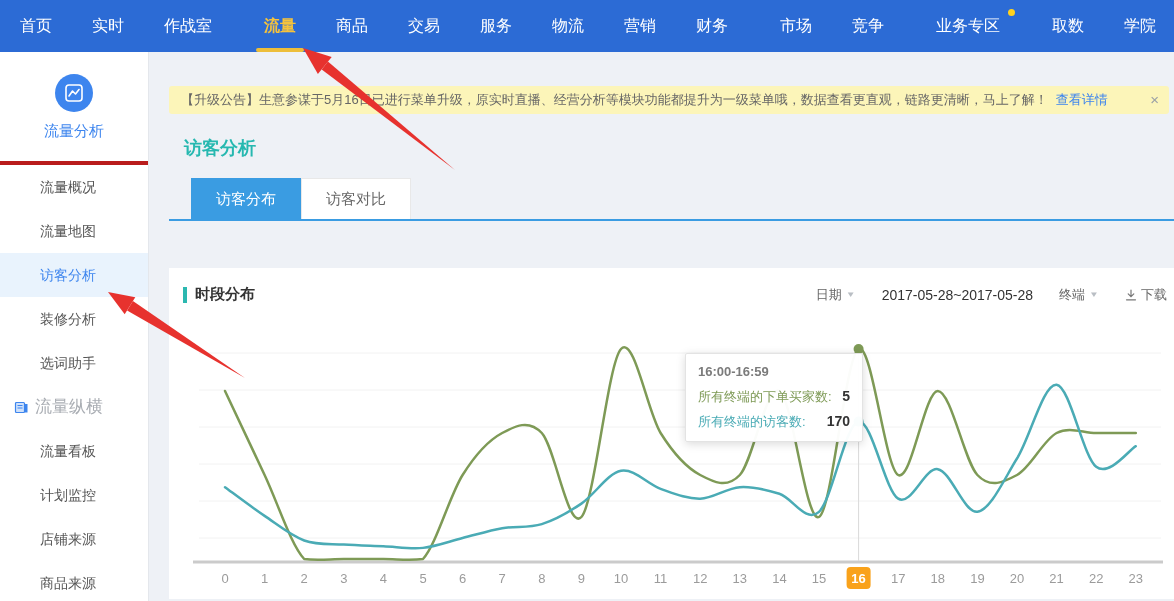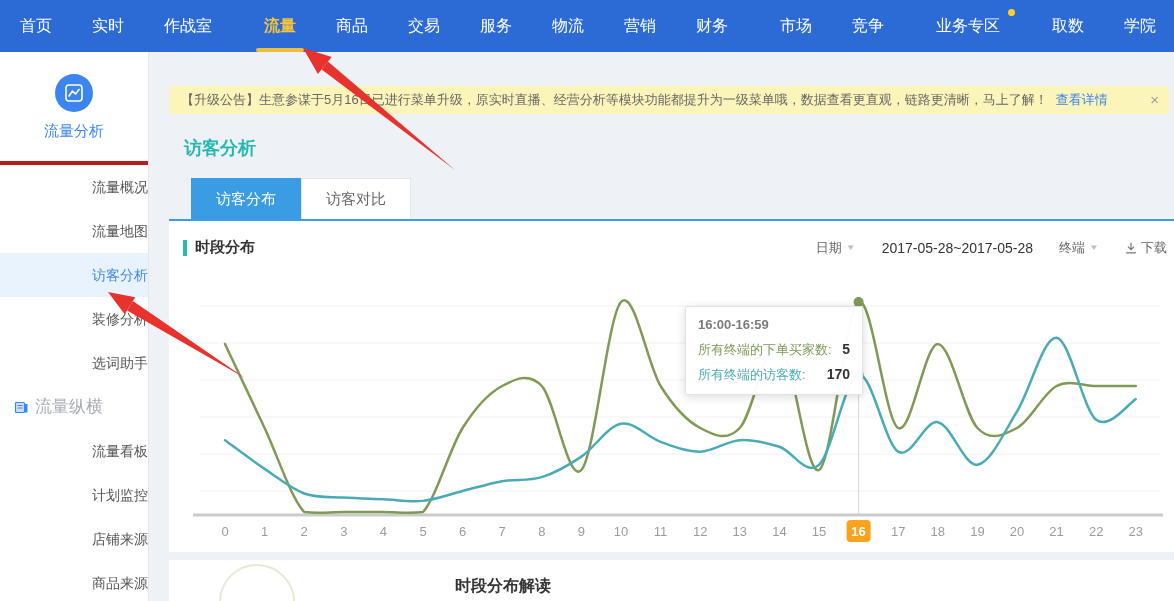--- a/index.html
+++ b/index.html
@@ -12,21 +12,21 @@
   .nav-item.active::after{content:"";position:absolute;left:12px;right:12px;bottom:0;height:4px;background:#edbe3a;border-radius:2px;}
   .nav-divider{width:1px;height:22px;background:rgba(255,255,255,.35);align-self:center;margin:0 6px;}
   .nav-dot{position:absolute;top:9px;right:5px;width:7px;height:7px;border-radius:50%;background:#ffd21e;}
 
   
   .layout{display:flex;height:549px;}
   .sidebar{width:148px;background:#fff;border-right:1px solid #e4e7ec;flex-shrink:0;}
   .side-head{padding:14px 0 12px;text-align:center;border-bottom:4px solid #b91c1c;}
   .side-head .bubble{width:38px;height:38px;margin:8px auto 10px;border-radius:50%;background:#3d85ee;display:flex;align-items:center;justify-content:center;}
   .side-head .label{color:#3d85ee;font-size:15px;padding-bottom:8px;}
-  .side-item{height:44px;line-height:44px;padding-left:40px;font-size:14px;color:#555;cursor:pointer;text-align:right;}
+  .side-item{height:44px;line-height:44px;padding-left:40px;font-size:14px;color:#555;cursor:pointer;}
   .side-item.active{background:#e9f3fd;color:#3d85ee;}
   .side-item.section{padding-left:14px;color:#a9adb3;font-size:17px;display:flex;align-items:center;gap:6px;cursor:default;}
 
   .main{flex:1;padding:34px 0 0 20px;position:relative;}
 
   
   .banner{height:28px;line-height:28px;background:#fcf5b9;border-radius:3px;margin-right:6px;padding:0 10px 0 12px;font-size:13px;color:#666;display:flex;align-items:center;white-space:nowrap;overflow:hidden;}
   .banner .txt{overflow:hidden;text-overflow:ellipsis;}
   .banner a{color:#3d85ee;text-decoration:none;margin-left:8px;flex-shrink:0;cursor:pointer;}
   .banner .close{margin-left:auto;color:#9aa0a6;font-size:15px;cursor:pointer;padding-left:12px;}
@@ -34,21 +34,21 @@
   .page-title{margin:22px 0 18px 15px;font-size:18px;font-weight:bold;color:#26b8b0;}
 
   
   .tabs{margin-left:22px;display:flex;align-items:center;}
   .tab{height:40px;line-height:40px;padding:0 24px;font-size:15px;background:#fff;color:#666;border:1px solid #e8e8e8;border-bottom:none;cursor:pointer;}
   .tab.active{background:#3a9ce2;color:#fff;border-color:#3a9ce2;}
   .tabline{height:2px;background:#3a9ce2;}
 
   
   .card{background:#fff;}
-  .panel-head{display:flex;padding:17px 8px 13px 14px;}
+  .panel-head{display:flex;padding:17px 8px 13px 14px;margin-top:47px;}
   .panel-title{font-size:15px;font-weight:bold;color:#333;display:flex;align-items:center;}
   .panel-title::before{content:"";width:4px;height:16px;background:#2bb8b0;margin-right:8px;}
   .panel-controls{margin-left:auto;display:flex;align-items:center;gap:26px;font-size:13px;color:#666;}
   .ctrl{cursor:pointer;display:flex;align-items:center;gap:4px;white-space:nowrap;}
   .ctrl .chev{color:#b9bec4;font-size:10px;transform:scaleY(.8);}
   .date-range{font-size:14px;color:#333;}
 
   .chart-wrap{position:relative;padding-top:8px;}
   .tooltip{position:absolute;left:516px;top:36px;width:152px;background:rgba(255,255,255,.97);border:1px solid #e3e3e3;box-shadow:0 2px 10px rgba(0,0,0,.15);border-radius:2px;padding:10px 12px;z-index:3;}
   .tooltip .tt-title{font-size:13px;font-weight:bold;color:#7b7b7b;margin-bottom:9px;}

